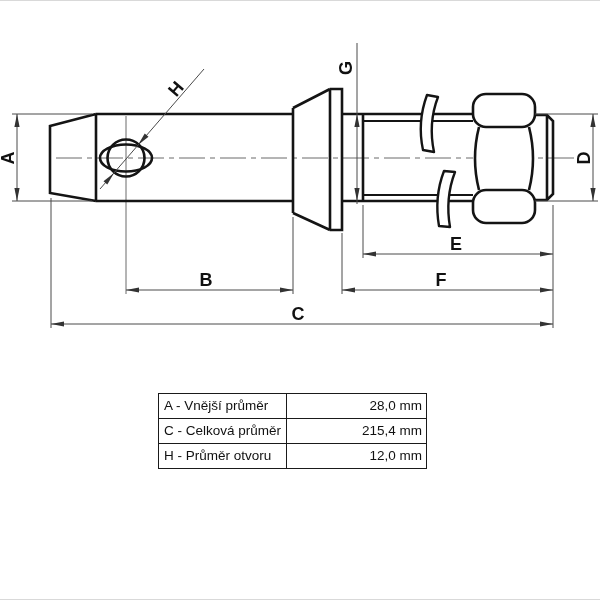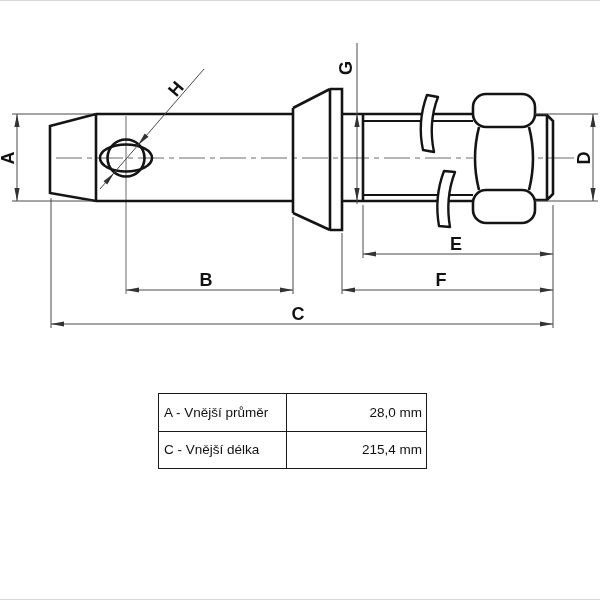--- a/index.html
+++ b/index.html
@@ -128,19 +128,23 @@
     </g>
   </svg>
 
   <table id="spec-table">
     <tbody>
       <tr>
         <td class="lbl">A - Vnější průměr</td>
         <td class="val">28,0 mm</td>
       </tr>
       <tr>
-        <td class="lbl">C - Vnější délka</td>
+        <td class="lbl">C - Celková průměr</td>
         <td class="val">215,4 mm</td>
+      </tr>
+      <tr>
+        <td class="lbl">H - Průměr otvoru</td>
+        <td class="val">12,0 mm</td>
       </tr>
     </tbody>
   </table>
 
 </div>
 
 </body></html>

